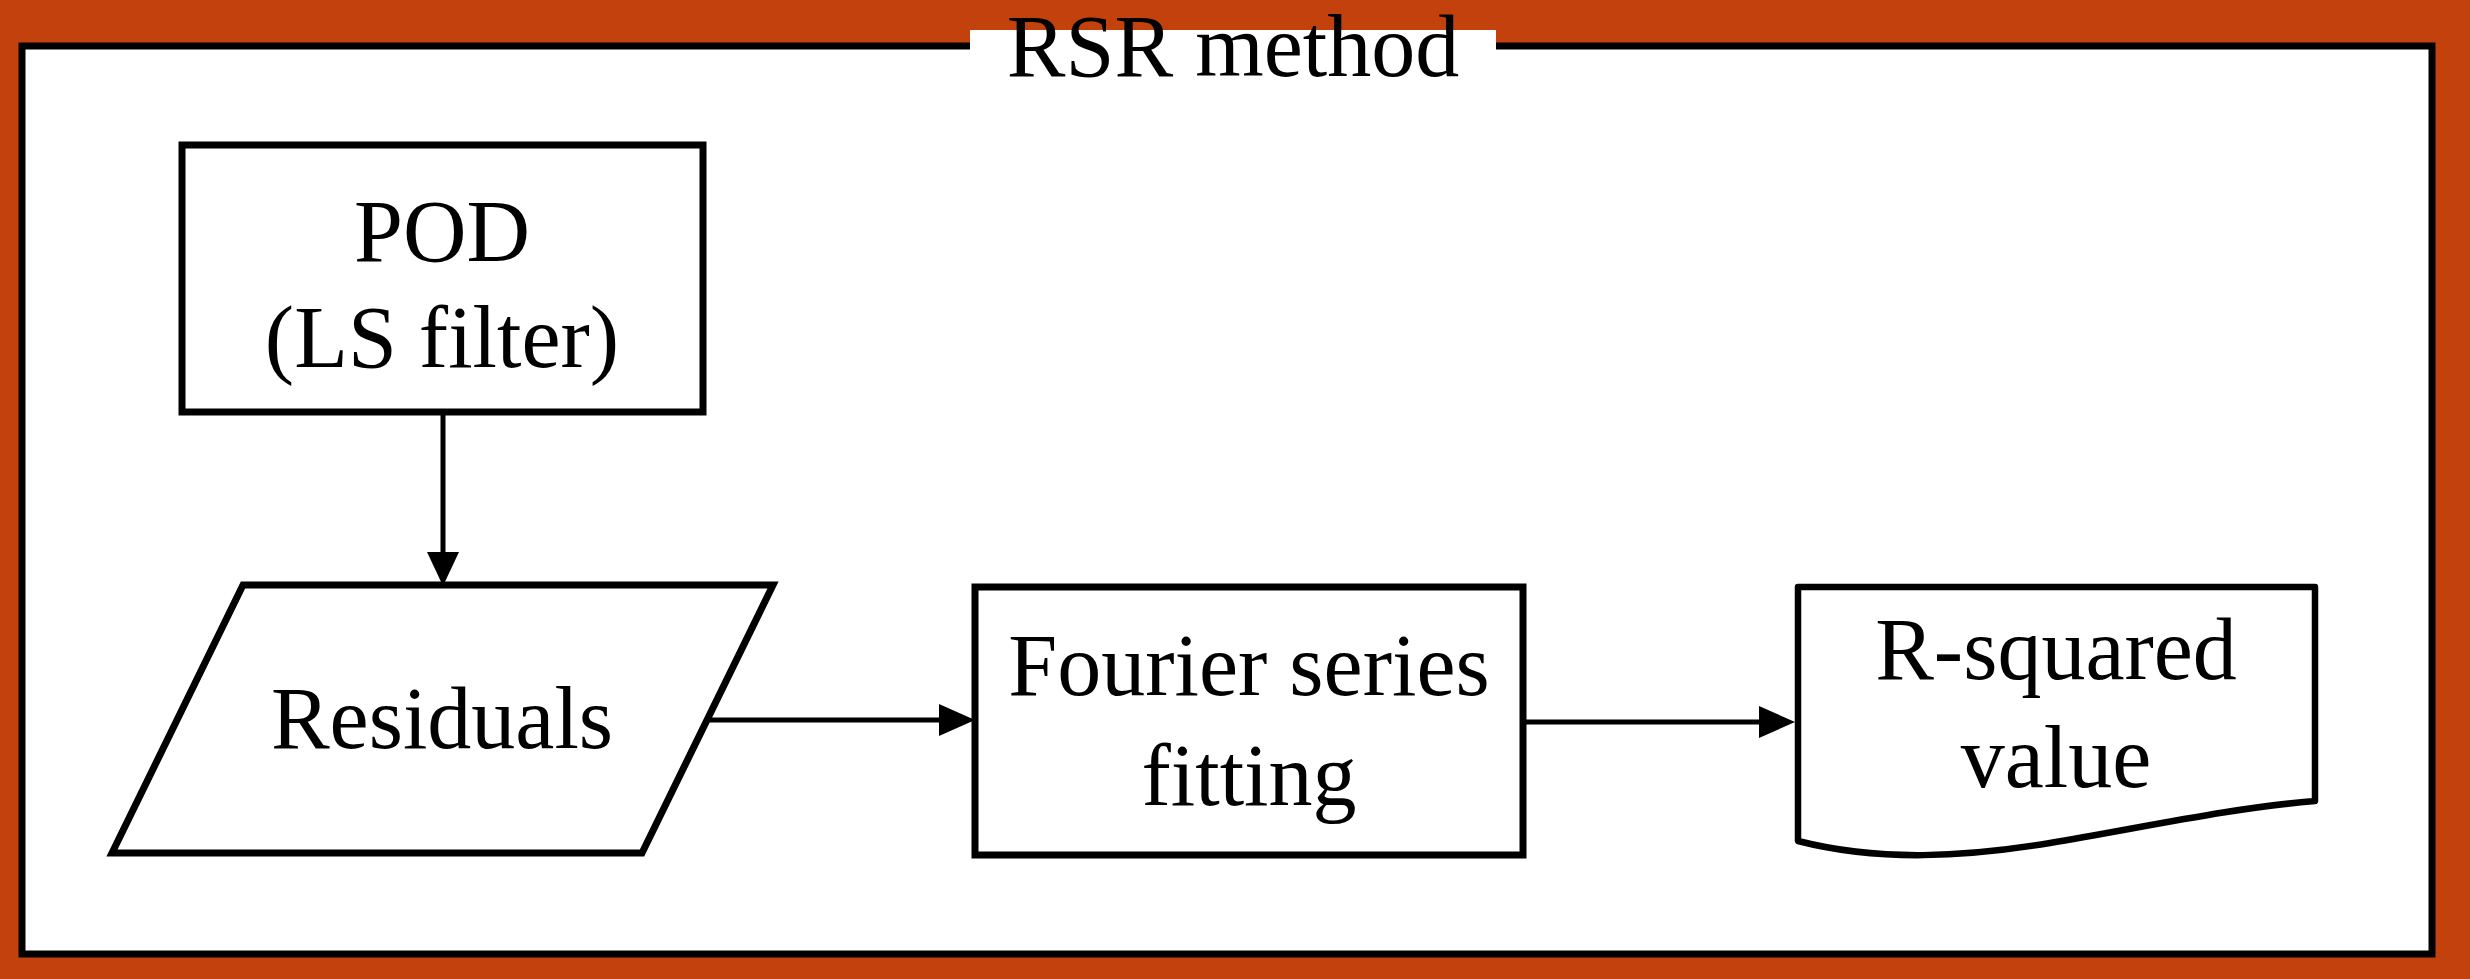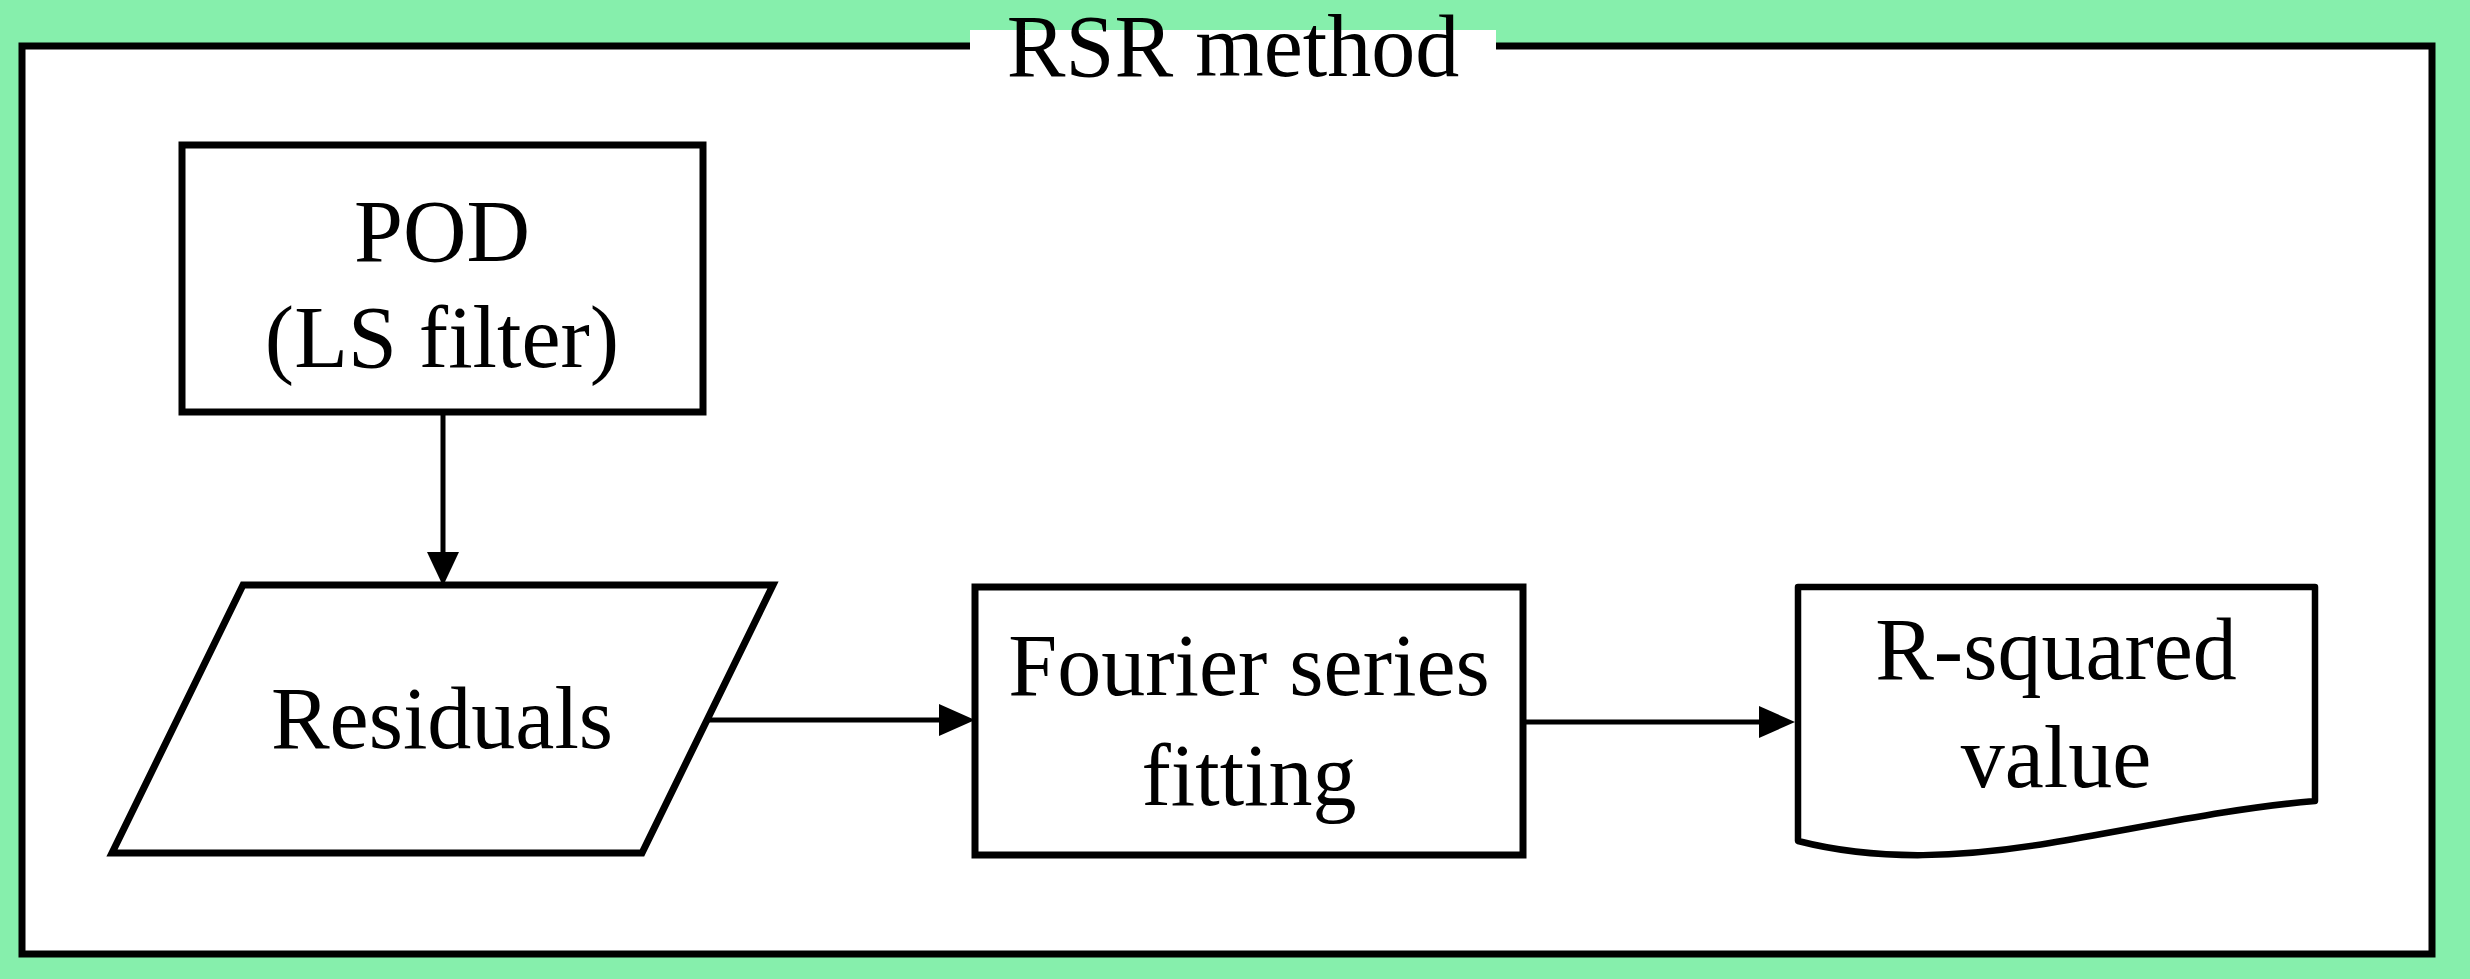--- a/index.html
+++ b/index.html
@@ -4,21 +4,21 @@
 <style>
   html, body {
     margin: 0;
     padding: 0;
     background: #ffffff;
   }
   .stage {
     width: 2470px;
     height: 979px;
     position: relative;
-    background: #86efac;
+    background: #c2410c;
   }
   svg { display: block; }
   .shape {
     fill: #ffffff;
     stroke: #000000;
     stroke-width: 7;
   }
   .doc {
     fill: #ffffff;
     stroke: #000000;

